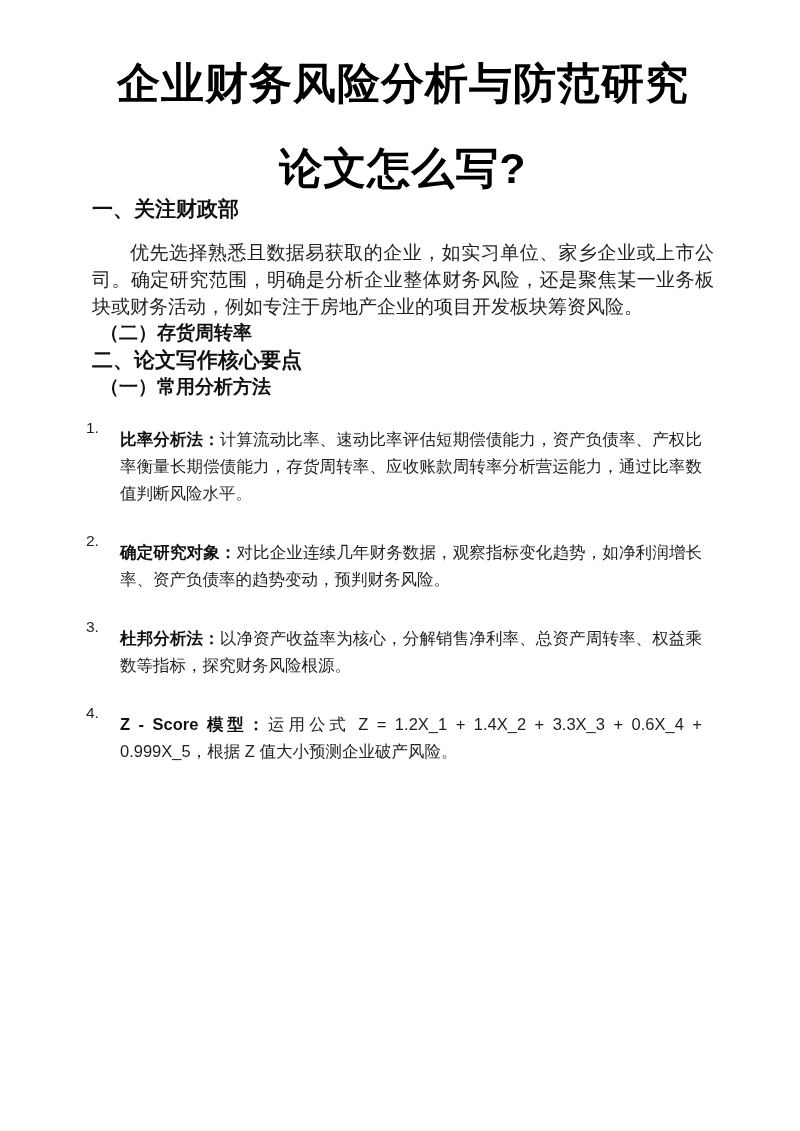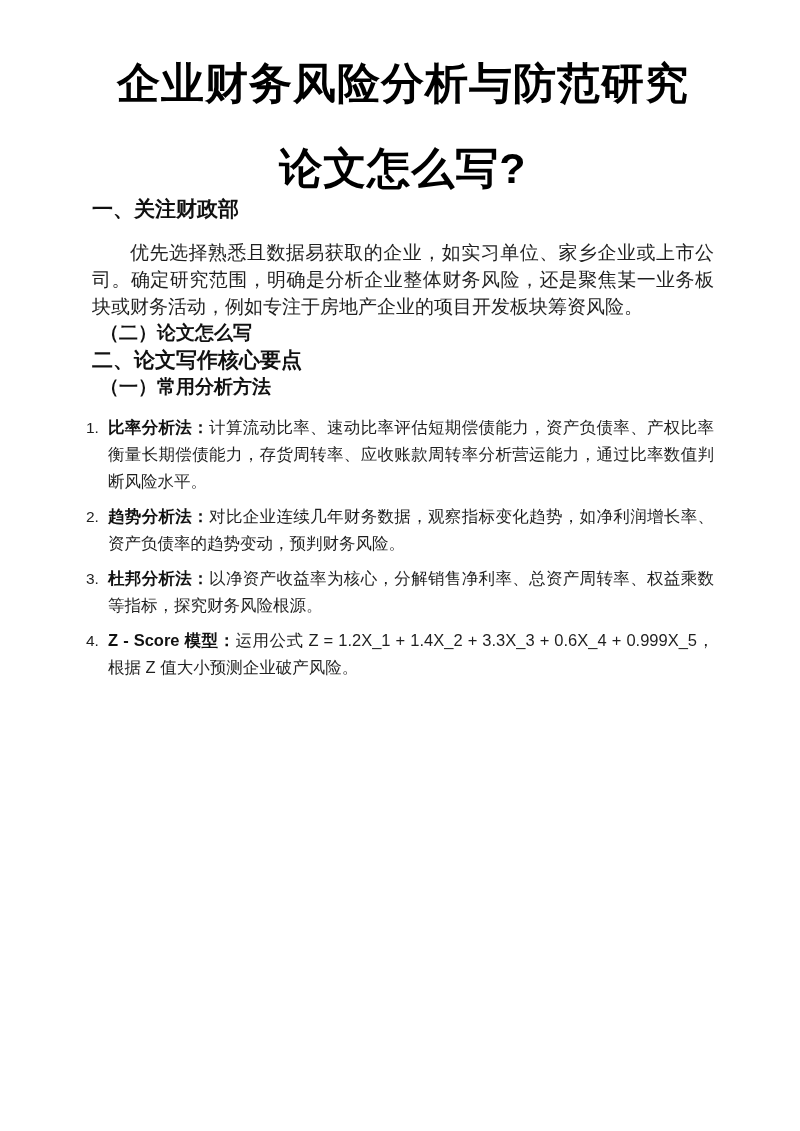--- a/index.html
+++ b/index.html
@@ -61,52 +61,52 @@
   .list-item .num {
     flex: 0 0 22px;
     font-size: 15.5px;
     line-height: 27px;
   }
   .list-item .item-text {
     flex: 1 1 auto;
     font-size: 16.5px;
     line-height: 27px;
     text-align: justify;
-    margin: 0;
+    margin: 12px;
   }
   .list-item .term { font-weight: bold; color: #111111; }
 </style>
 </head>
 <body>
 
 <div class="content">
 
   <div class="doc-title line1">企业财务风险分析与防范研究</div>
   <div class="doc-title line2">论文怎么写?</div>
 
   <h2 class="sec sec-1">一、关注财政部</h2>
 
   <p class="body-para">优先选择熟悉且数据易获取的企业，如实习单位、家乡企业或上市公司。确定研究范围，明确是分析企业整体财务风险，还是聚焦某一业务板块或财务活动，例如专注于房地产企业的项目开发板块筹资风险。</p>
 
-  <h3 class="subsec subsec-b">（二）论文怎么写</h3>
+  <h3 class="subsec subsec-b">（二）存货周转率</h3>
 
   <h2 class="sec sec-2">二、论文写作核心要点</h2>
 
   <h3 class="subsec subsec-c">（一）常用分析方法</h3>
 
   <div class="num-list">
 
     <div class="list-item">
       <span class="num">1.</span>
       <p class="item-text"><span class="term">比率分析法：</span><span>计算流动比率、速动比率评估短期偿债能力，资产负债率、产权比率衡量长期偿债能力，存货周转率、应收账款周转率分析营运能力，通过比率数值判断风险水平。</span></p>
     </div>
 
     <div class="list-item">
       <span class="num">2.</span>
-      <p class="item-text"><span class="term">趋势分析法：</span><span>对比企业连续几年财务数据，观察指标变化趋势，如净利润增长率、资产负债率的趋势变动，预判财务风险。</span></p>
+      <p class="item-text"><span class="term">确定研究对象：</span><span>对比企业连续几年财务数据，观察指标变化趋势，如净利润增长率、资产负债率的趋势变动，预判财务风险。</span></p>
     </div>
 
     <div class="list-item">
       <span class="num">3.</span>
       <p class="item-text"><span class="term">杜邦分析法：</span><span>以净资产收益率为核心，分解销售净利率、总资产周转率、权益乘数等指标，探究财务风险根源。</span></p>
     </div>
 
     <div class="list-item">
       <span class="num">4.</span>
       <p class="item-text"><span class="term">Z - Score 模型：</span><span>运用公式 Z = 1.2X_1 + 1.4X_2 + 3.3X_3 + 0.6X_4 + 0.999X_5，根据 Z 值大小预测企业破产风险。</span></p>

